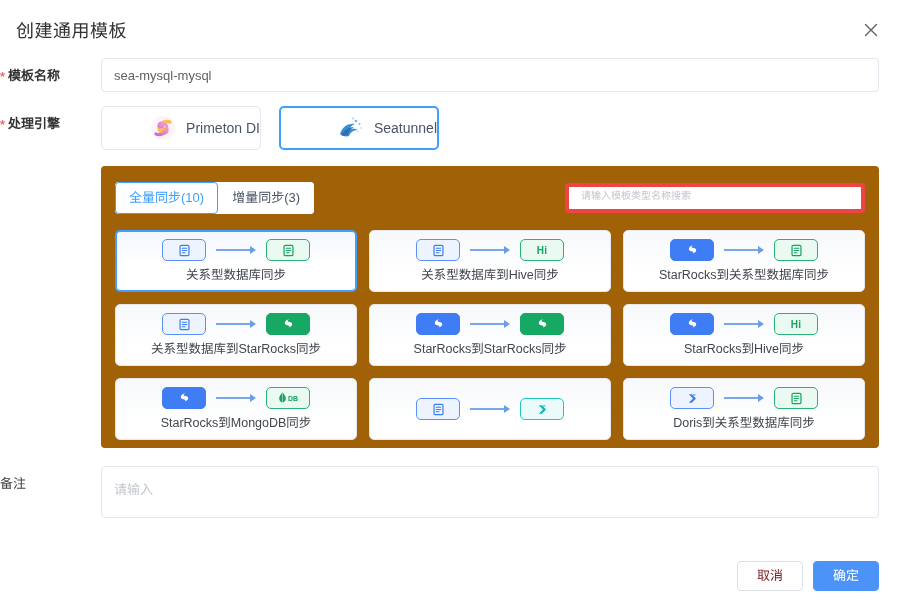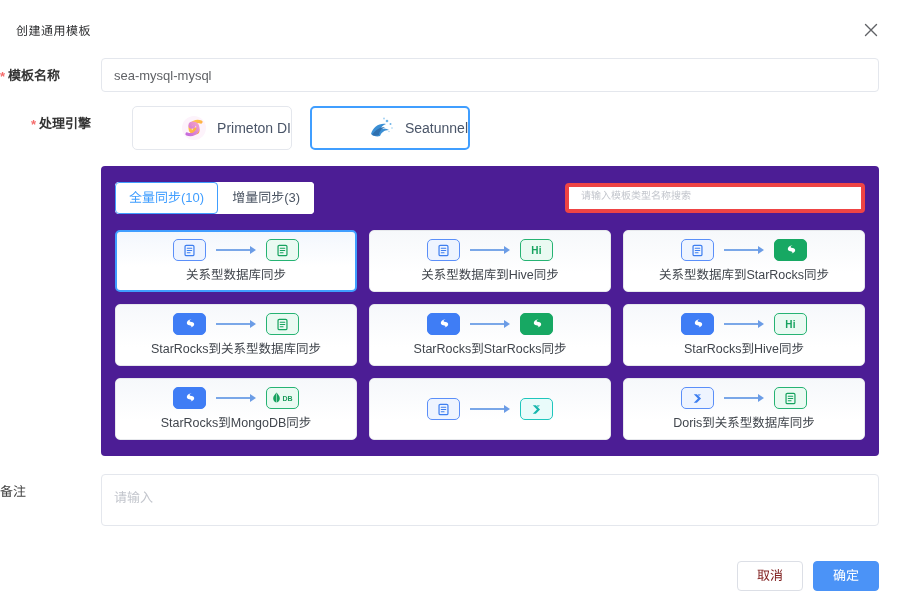--- a/index.html
+++ b/index.html
@@ -24,21 +24,21 @@
   }
 
   
   .dialog-header {
     position: relative;
     padding: 18px 24px 0 16px;
     height: 44px;
     box-sizing: border-box;
   }
   .dialog-title {
-    font-size: 12px;
+    font-size: 18px;
     color: #303133;
     letter-spacing: 0.5px;
     line-height: 26px;
     font-weight: 400;
   }
   .close-btn {
     position: absolute;
     top: 21px;
     right: 18px;
     width: 18px;
@@ -92,21 +92,21 @@
     box-sizing: border-box;
     display: flex;
     align-items: center;
     padding: 16px 12px;
     font-size: 13px;
     color: #606266;
   }
   .text-input .val { color: #606266; }
 
   
-  .row-engine { margin-top: 14px; padding-left: 31px; }
+  .row-engine { margin-top: 14px; }
   .engine-group { display: flex; gap: 18px; }
   .engine-card {
     width: 160px;
     height: 44px;
     border: 1px solid #e4e7ed;
     border-radius: 5px;
     background: #fff;
     display: flex;
     align-items: center;
     justify-content: flex-end;
@@ -125,23 +125,23 @@
   .engine-card .name {
     font-size: 14px;
     color: #4a5568;
   }
 
   
   .panel-wrap {
     margin: 16px 19px 0 101px;
   }
   .panel {
-    background: #4c1d95;
-    border-radius: 4px;
-    padding: 16px 14px 16px 14px;
+    background: #a16207;
+    border-radius: 4px;
+    padding: 16px 14px 8px 14px;
     box-sizing: border-box;
   }
   .panel-top {
     display: flex;
     align-items: center;
     justify-content: space-between;
     margin-bottom: 16px;
   }
   .tabs {
     display: inline-flex;
@@ -228,21 +228,21 @@
   }
   .tpl-name {
     font-size: 12.5px;
     color: #41464d;
     line-height: 16px;
     white-space: nowrap;
   }
 
   
   .chip {
-    width: 33px;
+    width: 44px;
     height: 22px;
     border-radius: 5px;
     display: flex;
     align-items: center;
     justify-content: center;
     box-sizing: border-box;
     font-size: 10px;
     font-weight: 700;
   }
   .chip.blue  { border: 1.5px solid #5b8ff9; background: #eef4ff; color: #3d7ef0; }
@@ -417,57 +417,57 @@
                 <span class="head"></span>
               </span>
               <span class="chip green">
                 <span class="hi">Hi</span>
               </span>
             </div>
             <div class="tpl-name">关系型数据库到Hive同步</div>
           </div>
           <div class="tpl-card">
             <div class="tpl-icons">
+              <span class="chip blue-solid">
+                <svg width="14" height="14" viewBox="0 0 14 14" aria-hidden="true">
+                  <path d="M8.6 2.2C5.6 2.6 3.8 4.2 3.8 6c0 1.3 1 2 2.6 2.3 1.5.3 2 .6 2 1.1 0 .6-.8 1.1-2.2 1.3 3-.2 5-1.6 5-3.4 0-1.3-1-2-2.6-2.3-1.5-.3-2-.6-2-1.1 0-.6.8-1.1 2-1.7z" fill="#ffffff"></path>
+                </svg>
+              </span>
+              <span class="arrow">
+                <span class="line"></span>
+                <span class="head"></span>
+              </span>
+              <span class="chip green">
+                <svg width="13" height="13" viewBox="0 0 14 14" aria-hidden="true">
+                  <rect x="2.2" y="1.4" width="9.6" height="11.2" rx="1.4" fill="none" stroke="#16a35f" stroke-width="1.3"></rect>
+                  <path d="M4.6 4.6h4.8M4.6 7h4.8M4.6 9.4h3" stroke="#16a35f" stroke-width="1.2" stroke-linecap="round"></path>
+                </svg>
+              </span>
+            </div>
+            <div class="tpl-name">StarRocks到关系型数据库同步</div>
+          </div>
+          <div class="tpl-card">
+            <div class="tpl-icons">
               <span class="chip blue">
                 <svg width="13" height="13" viewBox="0 0 14 14" aria-hidden="true">
                   <rect x="2.2" y="1.4" width="9.6" height="11.2" rx="1.4" fill="none" stroke="#3d7ef0" stroke-width="1.3"></rect>
                   <path d="M4.6 4.6h4.8M4.6 7h4.8M4.6 9.4h3" stroke="#3d7ef0" stroke-width="1.2" stroke-linecap="round"></path>
                 </svg>
               </span>
               <span class="arrow">
                 <span class="line"></span>
                 <span class="head"></span>
               </span>
               <span class="chip green-solid">
                 <svg width="14" height="14" viewBox="0 0 14 14" aria-hidden="true">
                   <path d="M8.6 2.2C5.6 2.6 3.8 4.2 3.8 6c0 1.3 1 2 2.6 2.3 1.5.3 2 .6 2 1.1 0 .6-.8 1.1-2.2 1.3 3-.2 5-1.6 5-3.4 0-1.3-1-2-2.6-2.3-1.5-.3-2-.6-2-1.1 0-.6.8-1.1 2-1.7z" fill="#ffffff"></path>
                 </svg>
               </span>
             </div>
             <div class="tpl-name">关系型数据库到StarRocks同步</div>
-          </div>
-          <div class="tpl-card">
-            <div class="tpl-icons">
-              <span class="chip blue-solid">
-                <svg width="14" height="14" viewBox="0 0 14 14" aria-hidden="true">
-                  <path d="M8.6 2.2C5.6 2.6 3.8 4.2 3.8 6c0 1.3 1 2 2.6 2.3 1.5.3 2 .6 2 1.1 0 .6-.8 1.1-2.2 1.3 3-.2 5-1.6 5-3.4 0-1.3-1-2-2.6-2.3-1.5-.3-2-.6-2-1.1 0-.6.8-1.1 2-1.7z" fill="#ffffff"></path>
-                </svg>
-              </span>
-              <span class="arrow">
-                <span class="line"></span>
-                <span class="head"></span>
-              </span>
-              <span class="chip green">
-                <svg width="13" height="13" viewBox="0 0 14 14" aria-hidden="true">
-                  <rect x="2.2" y="1.4" width="9.6" height="11.2" rx="1.4" fill="none" stroke="#16a35f" stroke-width="1.3"></rect>
-                  <path d="M4.6 4.6h4.8M4.6 7h4.8M4.6 9.4h3" stroke="#16a35f" stroke-width="1.2" stroke-linecap="round"></path>
-                </svg>
-              </span>
-            </div>
-            <div class="tpl-name">StarRocks到关系型数据库同步</div>
           </div>
           <div class="tpl-card">
             <div class="tpl-icons">
               <span class="chip blue-solid">
                 <svg width="14" height="14" viewBox="0 0 14 14" aria-hidden="true">
                   <path d="M8.6 2.2C5.6 2.6 3.8 4.2 3.8 6c0 1.3 1 2 2.6 2.3 1.5.3 2 .6 2 1.1 0 .6-.8 1.1-2.2 1.3 3-.2 5-1.6 5-3.4 0-1.3-1-2-2.6-2.3-1.5-.3-2-.6-2-1.1 0-.6.8-1.1 2-1.7z" fill="#ffffff"></path>
                 </svg>
               </span>
               <span class="arrow">
                 <span class="line"></span>

